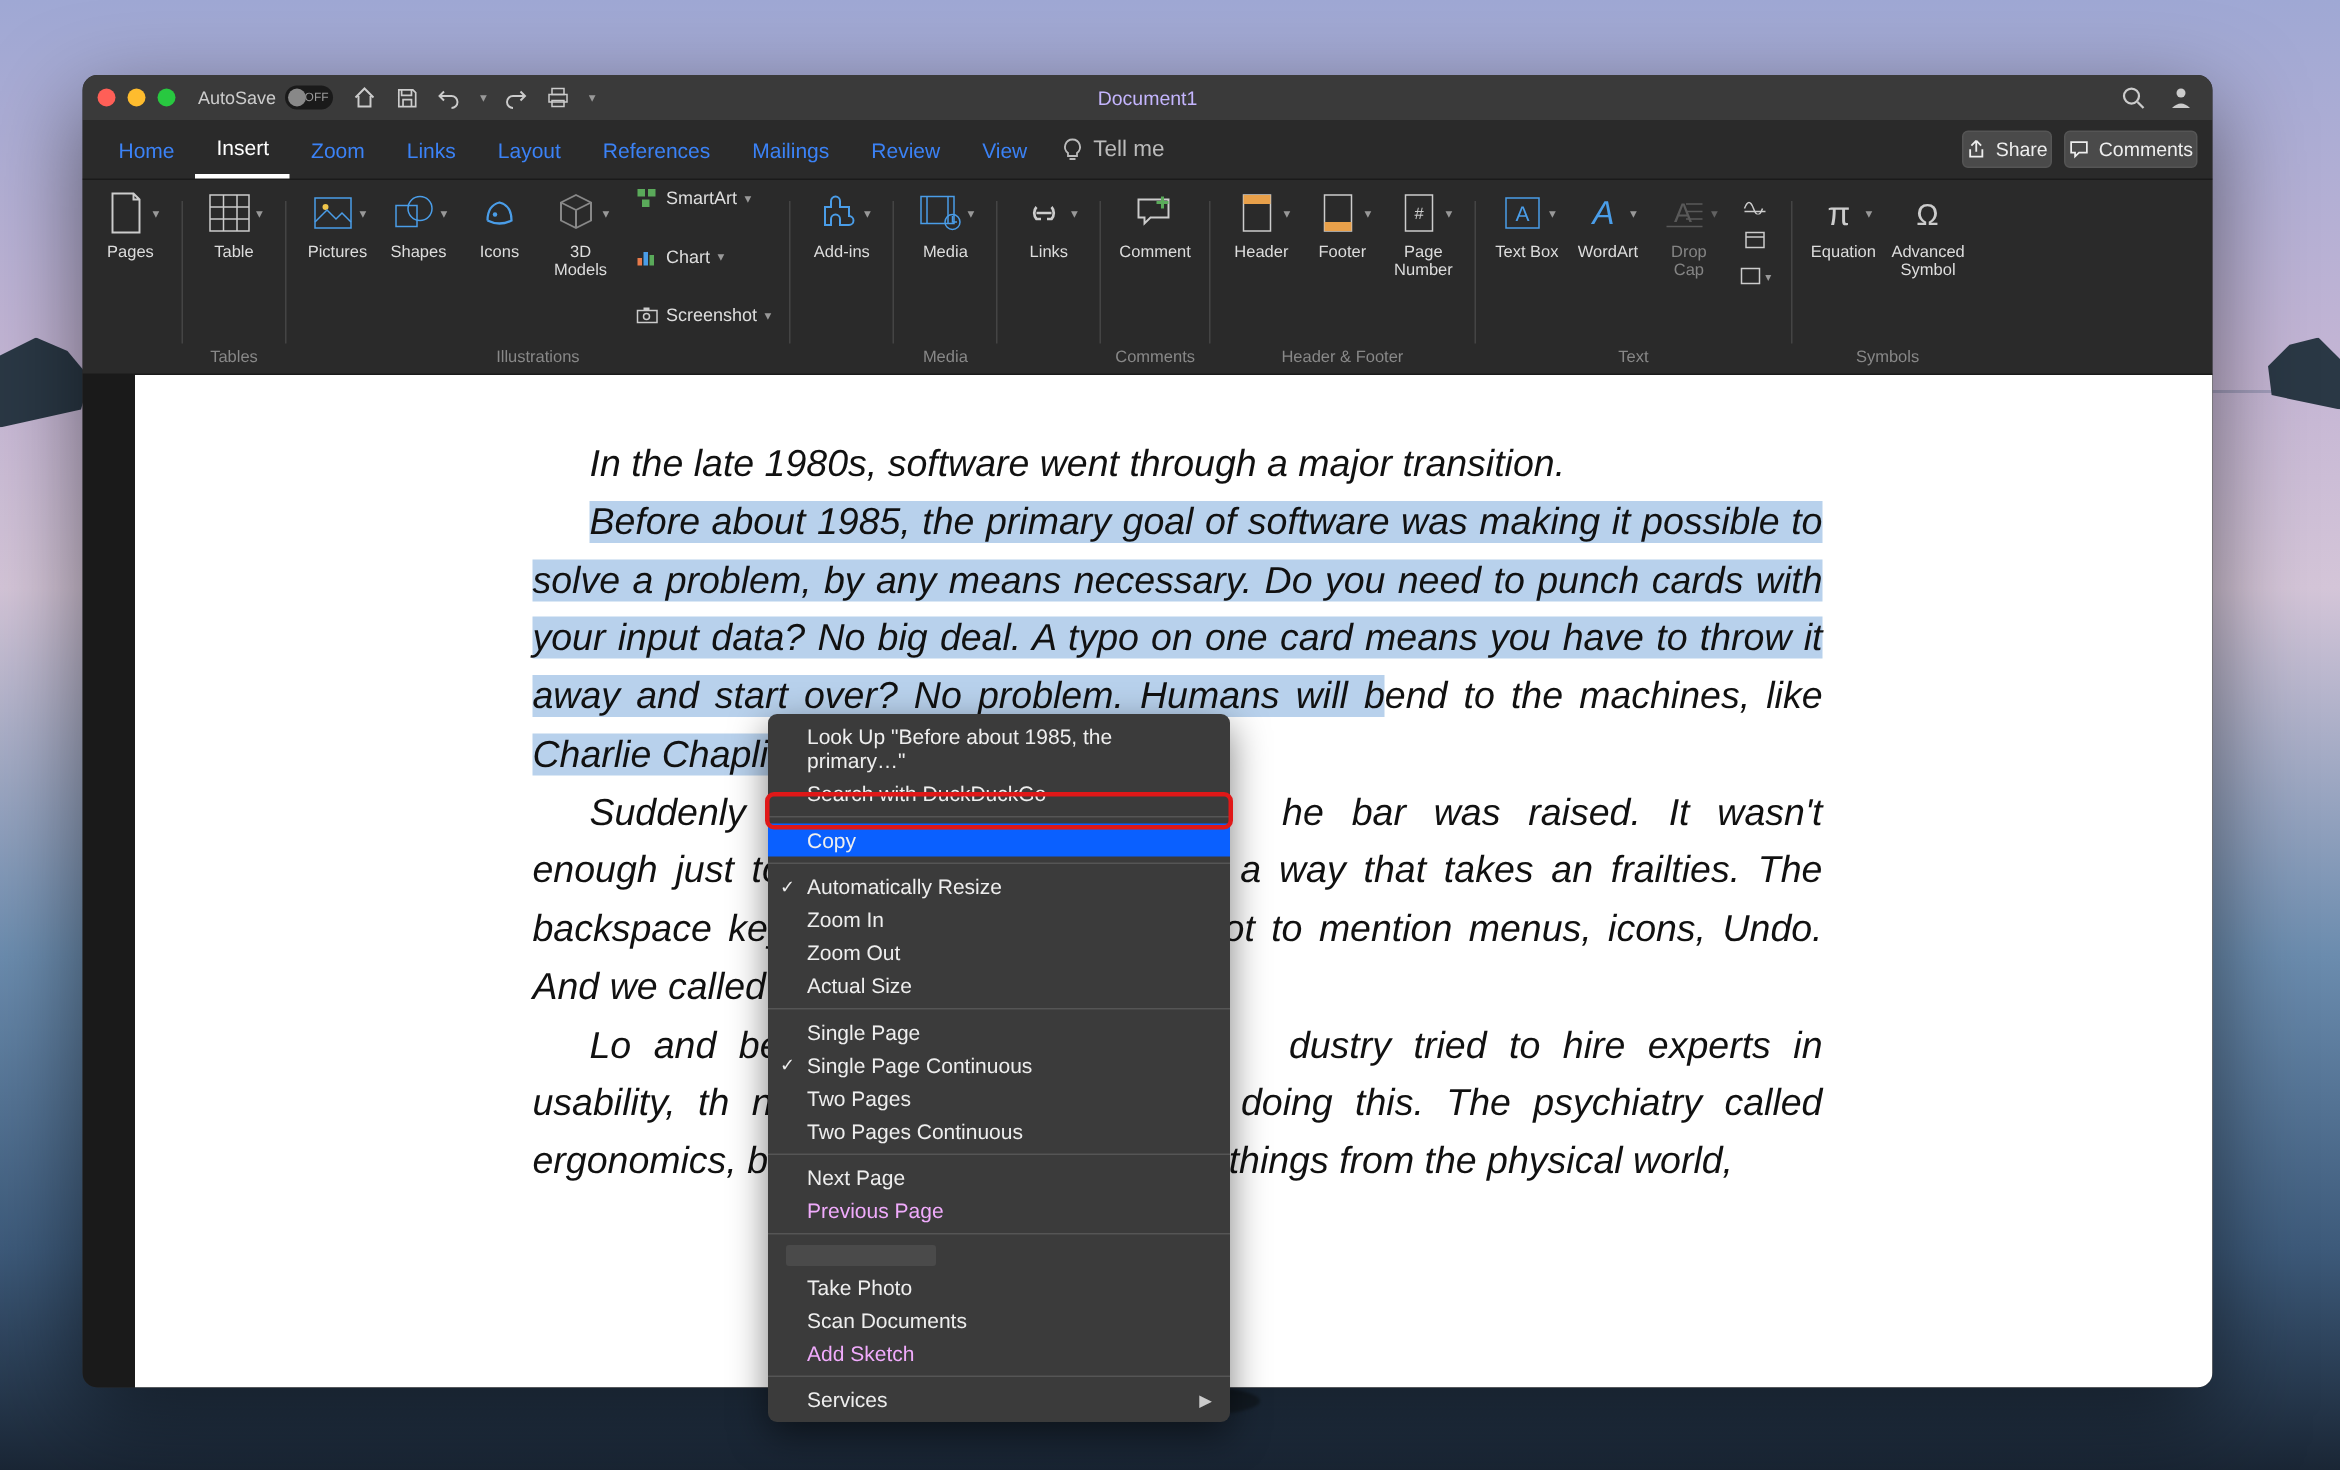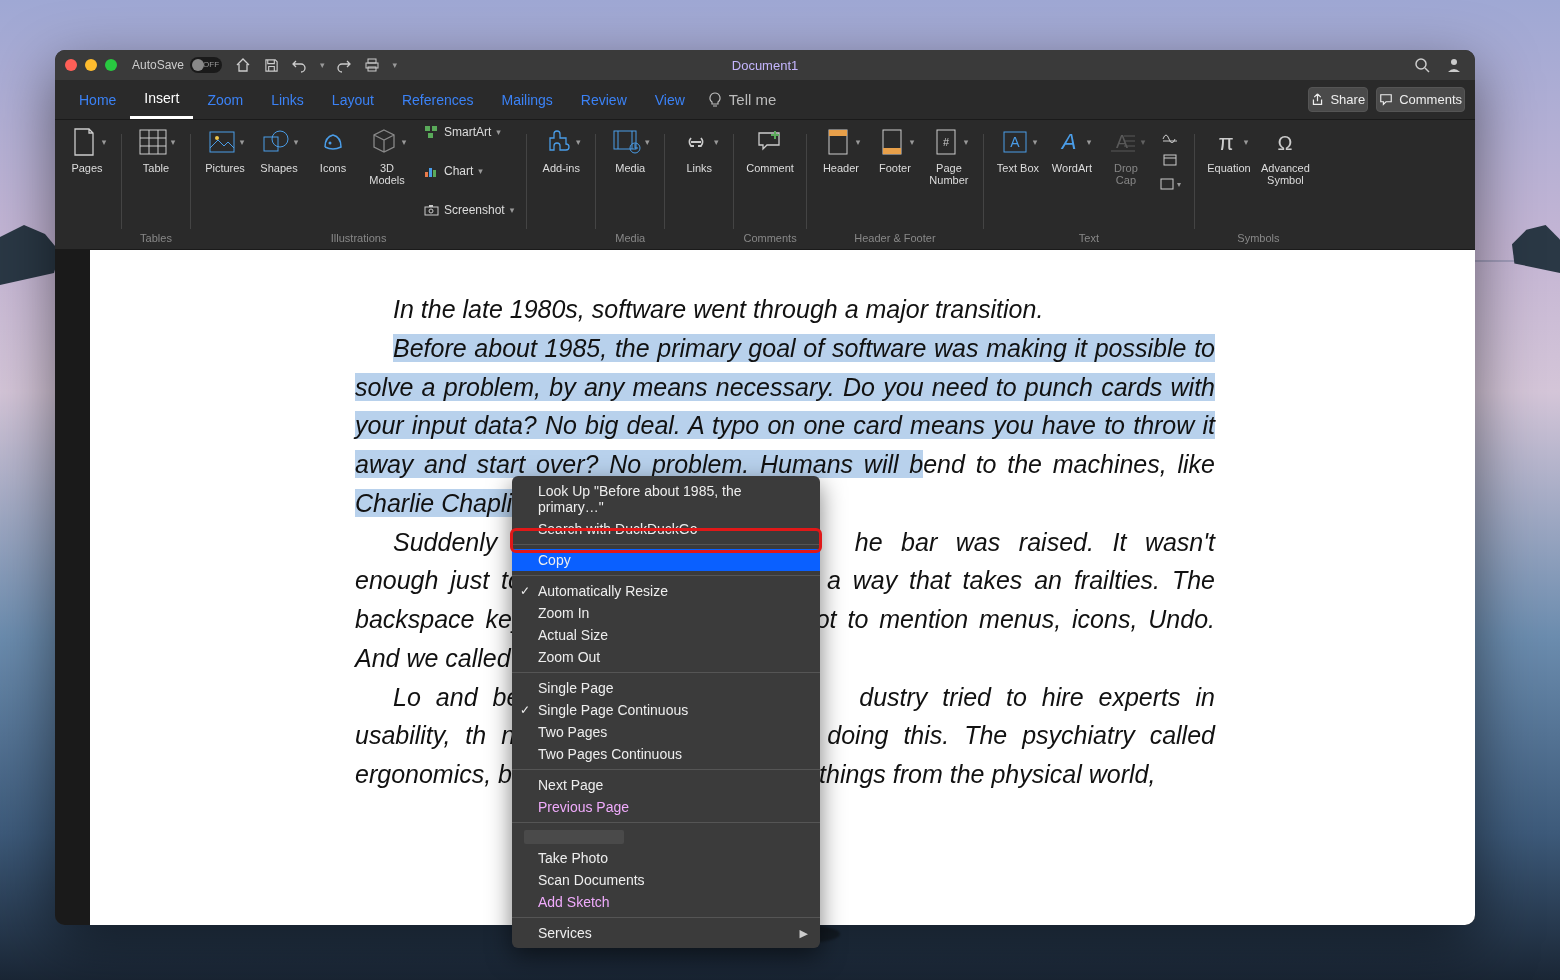--- a/index.html
+++ b/index.html
@@ -676,24 +676,24 @@
     </div>
   <div class="mdiv"></div>
   <div class="mitem">
       <span class="check">✓</span>
       <span>Automatically Resize</span>
     </div>
   <div class="mitem">
       <span>Zoom In</span>
     </div>
   <div class="mitem">
+      <span>Zoom Out</span>
+    </div>
+  <div class="mitem">
       <span>Actual Size</span>
-    </div>
-  <div class="mitem">
-      <span>Zoom Out</span>
     </div>
   <div class="mdiv"></div>
   <div class="mitem">
       <span>Single Page</span>
     </div>
   <div class="mitem">
       <span class="check">✓</span>
       <span>Single Page Continuous</span>
     </div>
   <div class="mitem">

